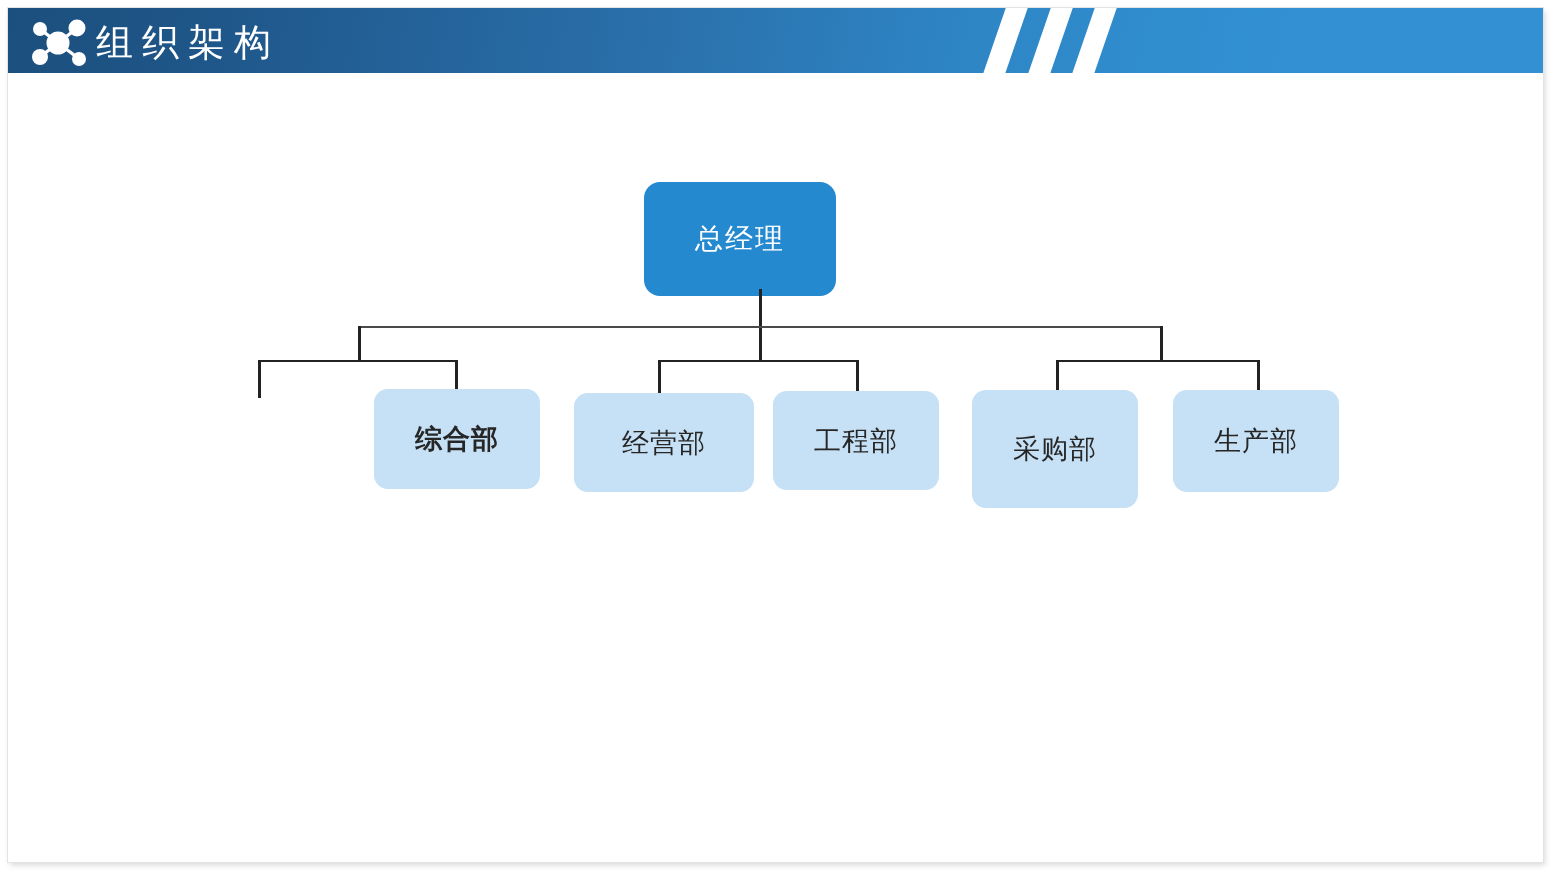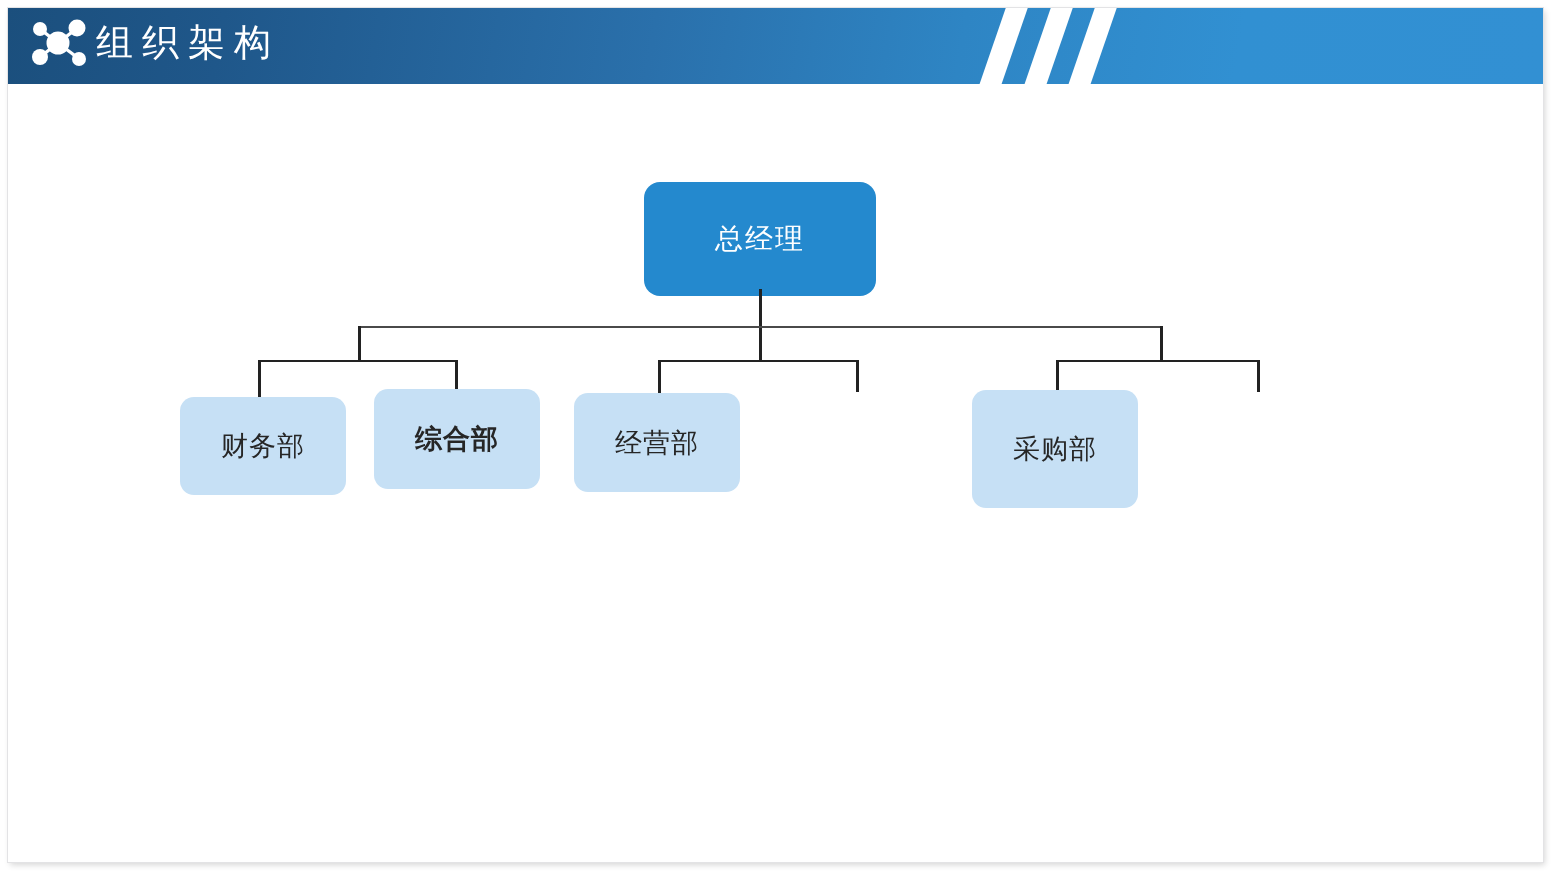--- a/index.html
+++ b/index.html
@@ -25,21 +25,21 @@
     box-shadow: 0 0 0 1px #e3e3e5, 2px 3px 6px rgba(0,0,0,0.16);
     overflow: hidden;
   }
 
   
   #header {
     position: absolute;
     left: 0;
     top: 0;
     width: 1535px;
-    height: 76px;
+    height: 65px;
     background: linear-gradient(100deg,
         #1b4f7d 0%,
         #1f578a 14%,
         #2a70ab 42%,
         #2e85c4 62%,
         #3190d2 80%,
         #3290d3 100%);
     overflow: hidden;
   }
   .stripe {
@@ -138,41 +138,42 @@
 
     <div id="header-title">组织架构</div>
 
     <div class="stripe" id="stripe-1"></div>
     <div class="stripe" id="stripe-2"></div>
     <div class="stripe" id="stripe-3"></div>
   </div>
 
   <div id="chart">
 
-    <div class="node root" style="left:636px; top:106px; width:232px; height:114px;">总经理</div>
+    <div class="node root" style="left:636px; top:106px; width:192px; height:114px;">总经理</div>
 
     <div class="conn v" style="left:751px; top:213px; height:72px;"></div>
 
     <div class="conn bus" style="left:350px; top:250px; width:804px;"></div>
 
     <div class="conn v" style="left:350px; top:250px; height:36px;"></div>
     <div class="conn h" style="left:250px; top:284px; width:200px;"></div>
     <div class="conn v" style="left:250px; top:284px; height:38px;"></div>
     <div class="conn v" style="left:447px; top:284px; height:30px;"></div>
 
-    <div class="node leaf" style="left:172px; top:321px; width:166px; height:98px;">财务部</div>
     <div class="node leaf" style="left:366px; top:313px; width:166px; height:100px;font-weight:bold;">综合部</div>
 
     <div class="conn h" style="left:650px; top:284px; width:201px;"></div>
     <div class="conn v" style="left:650px; top:284px; height:34px;"></div>
     <div class="conn v" style="left:848px; top:284px; height:32px;"></div>
 
-    <div class="node leaf" style="left:566px; top:317px; width:166px; height:99px;text-align:right;">经营部</div>
+    <div class="node leaf" style="left:566px; top:317px; width:180px; height:99px;text-align:right;">经营部</div>
+    <div class="node leaf" style="left:765px; top:315px; width:166px; height:99px;">工程部</div>
 
     <div class="conn v" style="left:1152px; top:250px; height:36px;"></div>
     <div class="conn h" style="left:1048px; top:284px; width:204px;"></div>
     <div class="conn v" style="left:1048px; top:284px; height:32px;"></div>
     <div class="conn v" style="left:1249px; top:284px; height:32px;"></div>
 
     <div class="node leaf" style="left:964px; top:314px; width:166px; height:118px;">采购部</div>
+    <div class="node leaf" style="left:1165px; top:314px; width:166px; height:102px;">生产部</div>
 
   </div>
 </div>
 
 </body></html>

